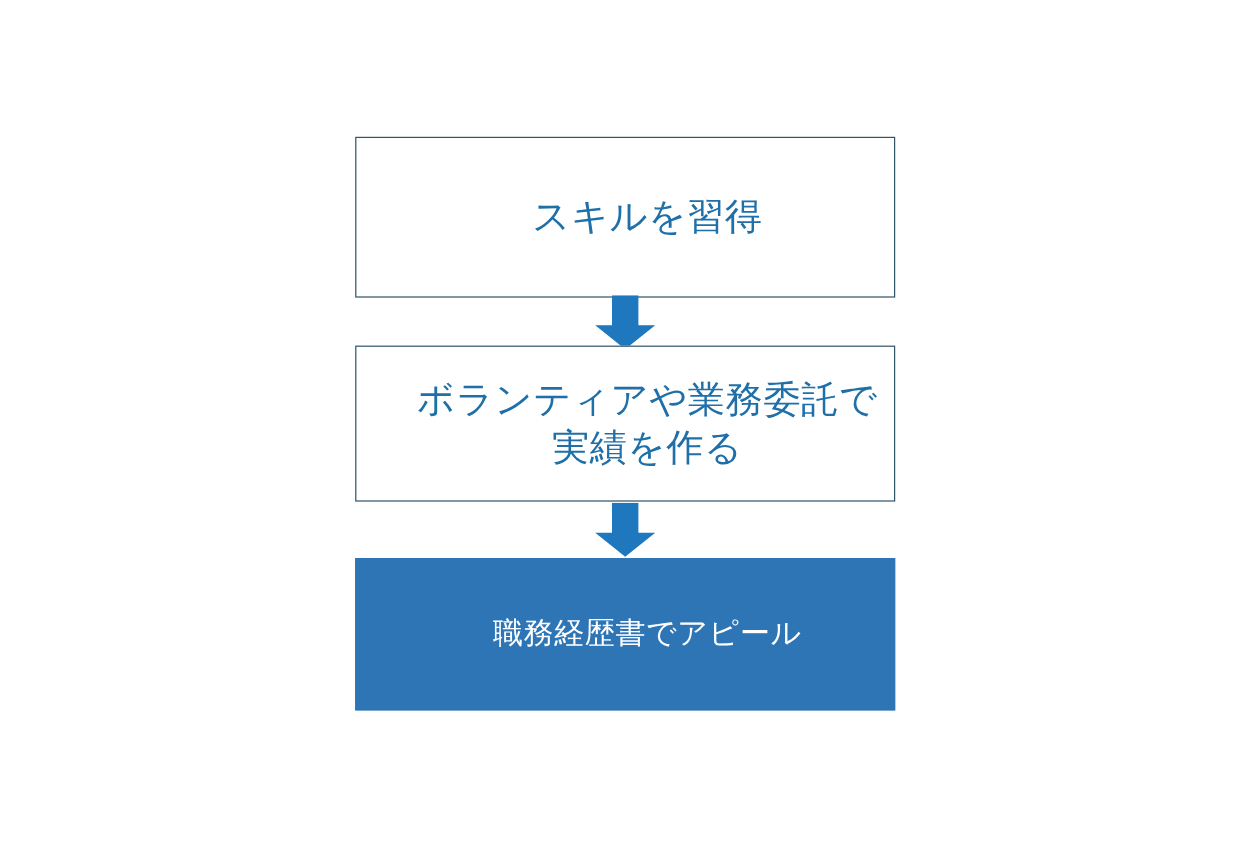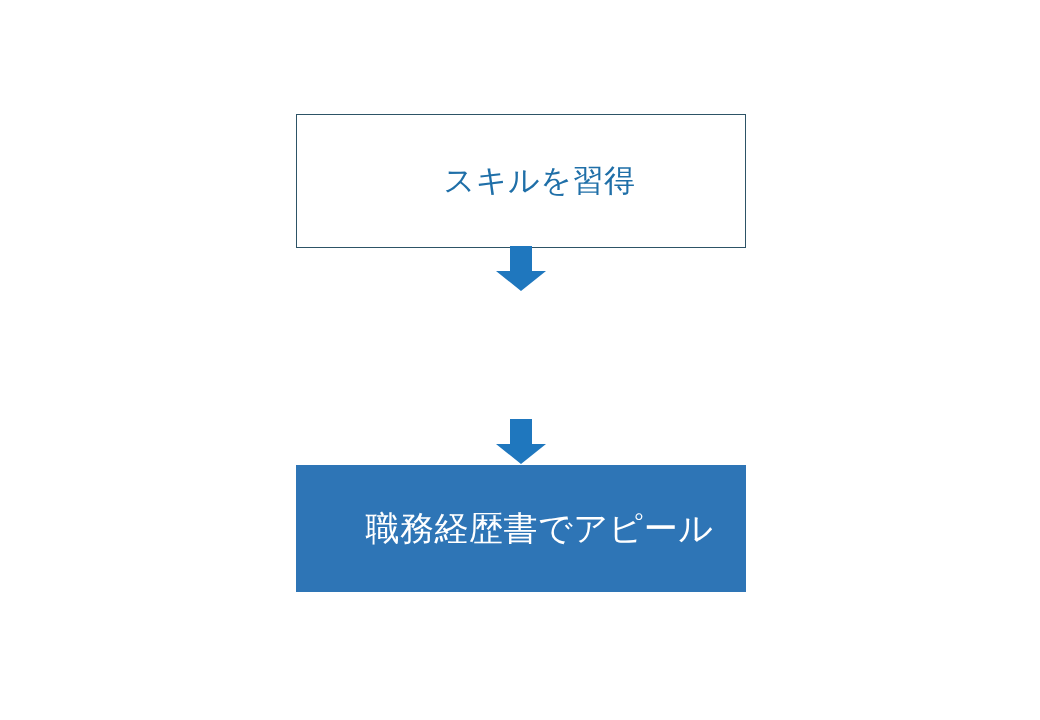--- a/index.html
+++ b/index.html
@@ -67,21 +67,21 @@
     top: 288px;
     width: 450px;
     height: 130px;
     font-size: 31px;
   }
   #box-resume {
     left: 296px;
     top: 465px;
     width: 450px;
     height: 127px;
-    font-size: 34px;
+    font-size: 25px;
   }
 
   
   .flow-arrow {
     position: absolute;
     width: 54px;
     height: 46px;
   }
   #arrow-1 { left: 494px; top: 246px; }
   #arrow-2 { left: 494px; top: 419px; }
@@ -95,20 +95,24 @@
   <div class="flow-box box-outline" id="box-skill">
     <span class="box-text">スキルを習得</span>
   </div>
 
   <div class="flow-arrow" id="arrow-1">
     <svg viewBox="0 0 54 46" preserveAspectRatio="none" aria-hidden="true">
       <polygon points="16,0 38,0 38,25 52,25 27,45 2,25 16,25" fill="#1f77be"></polygon>
     </svg>
   </div>
 
+  <div class="flow-box box-outline" id="box-experience">
+    <span class="box-text">ボランティアや業務委託で
+実績を作る</span>
+  </div>
 
   <div class="flow-arrow" id="arrow-2">
     <svg viewBox="0 0 54 46" preserveAspectRatio="none" aria-hidden="true">
       <polygon points="16,0 38,0 38,25 52,25 27,45 2,25 16,25" fill="#1f77be"></polygon>
     </svg>
   </div>
 
   <div class="flow-box box-filled" id="box-resume">
     <span class="box-text">職務経歴書でアピール</span>
   </div>

